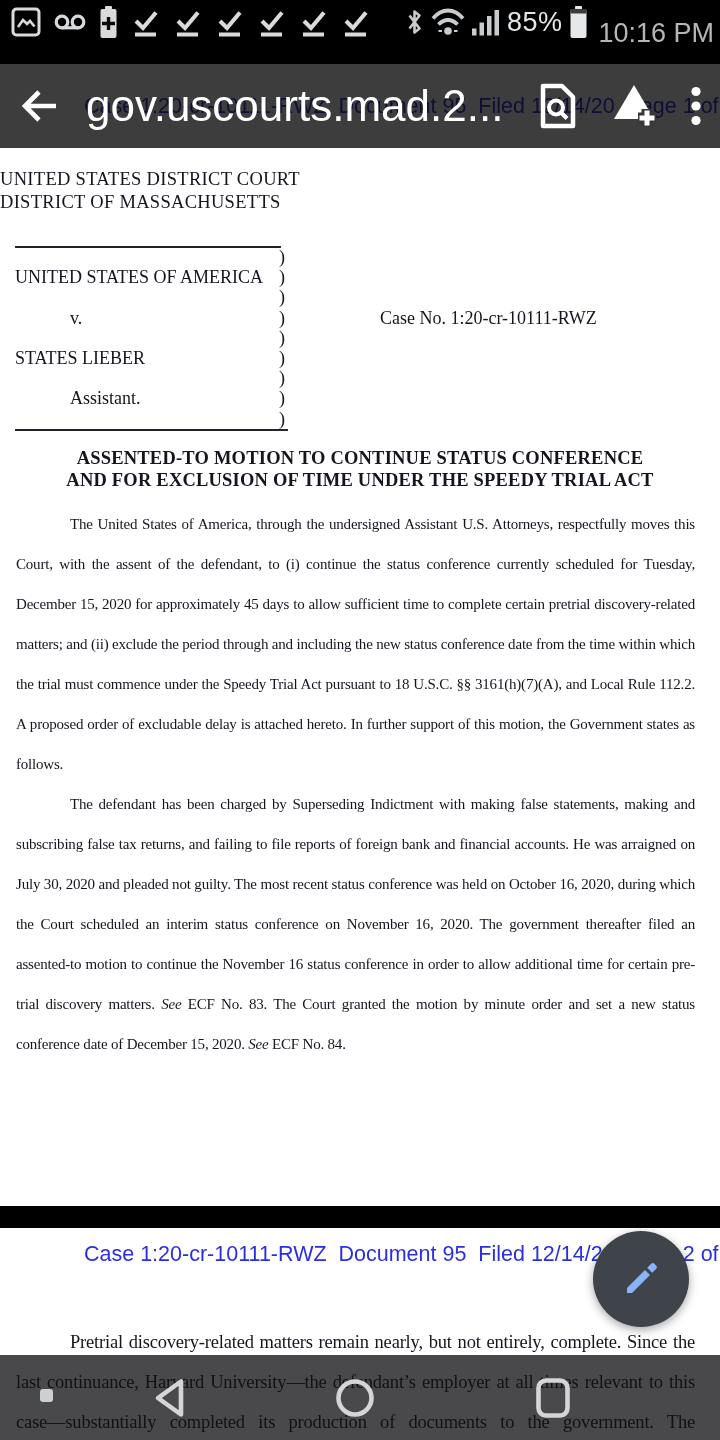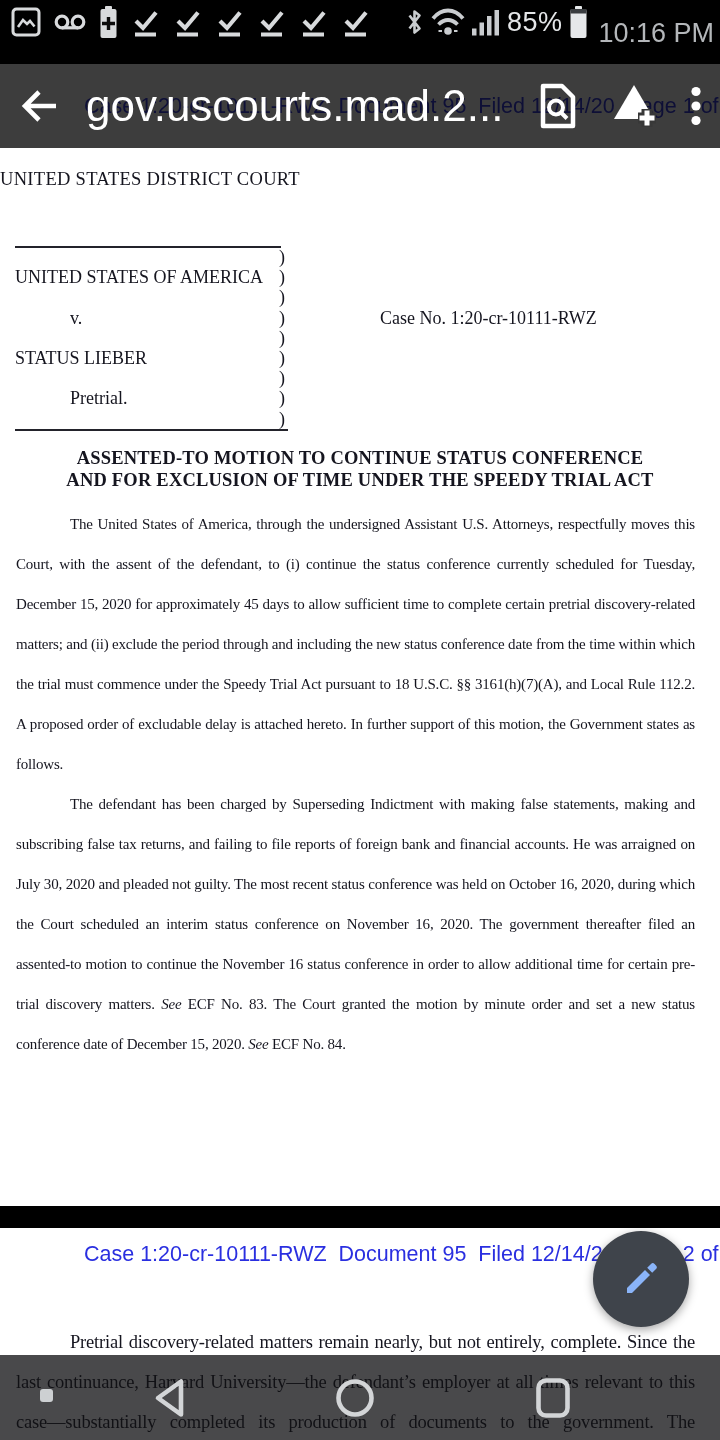--- a/index.html
+++ b/index.html
@@ -170,20 +170,21 @@
           </span>
         <span class="clock">10:16 PM</span>
       </span>
     </div>
   </div>
 
   <div class="page1">
     <div class="filing-header">Case 1:20-cr-10111-RWZ  Document 95  Filed 12/14/20  Page 1 of 3</div>
     <div class="court-header">
       <div>UNITED STATES DISTRICT COURT</div>
+      <div>DISTRICT OF MASSACHUSETTS</div>
     </div>
 
     <div class="caption">
       <div class="cap-rule-top"></div>
       <div class="cap-rows">
           <div class="cap-row">
             <span class="cap-left"></span>
             <span class="cap-paren">)</span>
           </div>
           <div class="cap-row">
@@ -196,29 +197,29 @@
           </div>
           <div class="cap-row indent">
             <span class="cap-left">v.</span>
             <span class="cap-paren">)</span>
           </div>
           <div class="cap-row">
             <span class="cap-left"></span>
             <span class="cap-paren">)</span>
           </div>
           <div class="cap-row">
-            <span class="cap-left">STATUS LIEBER</span>
+            <span class="cap-left">STATES LIEBER</span>
             <span class="cap-paren">)</span>
           </div>
           <div class="cap-row">
             <span class="cap-left"></span>
             <span class="cap-paren">)</span>
           </div>
           <div class="cap-row indent">
-            <span class="cap-left">Pretrial.</span>
+            <span class="cap-left">Assistant.</span>
             <span class="cap-paren">)</span>
           </div>
           <div class="cap-row">
             <span class="cap-left"></span>
             <span class="cap-paren">)</span>
           </div>
         </div>
       <div class="cap-rule-bottom"></div>
       <div class="case-no">Case No. 1:20-cr-10111-RWZ</div>
     </div>

